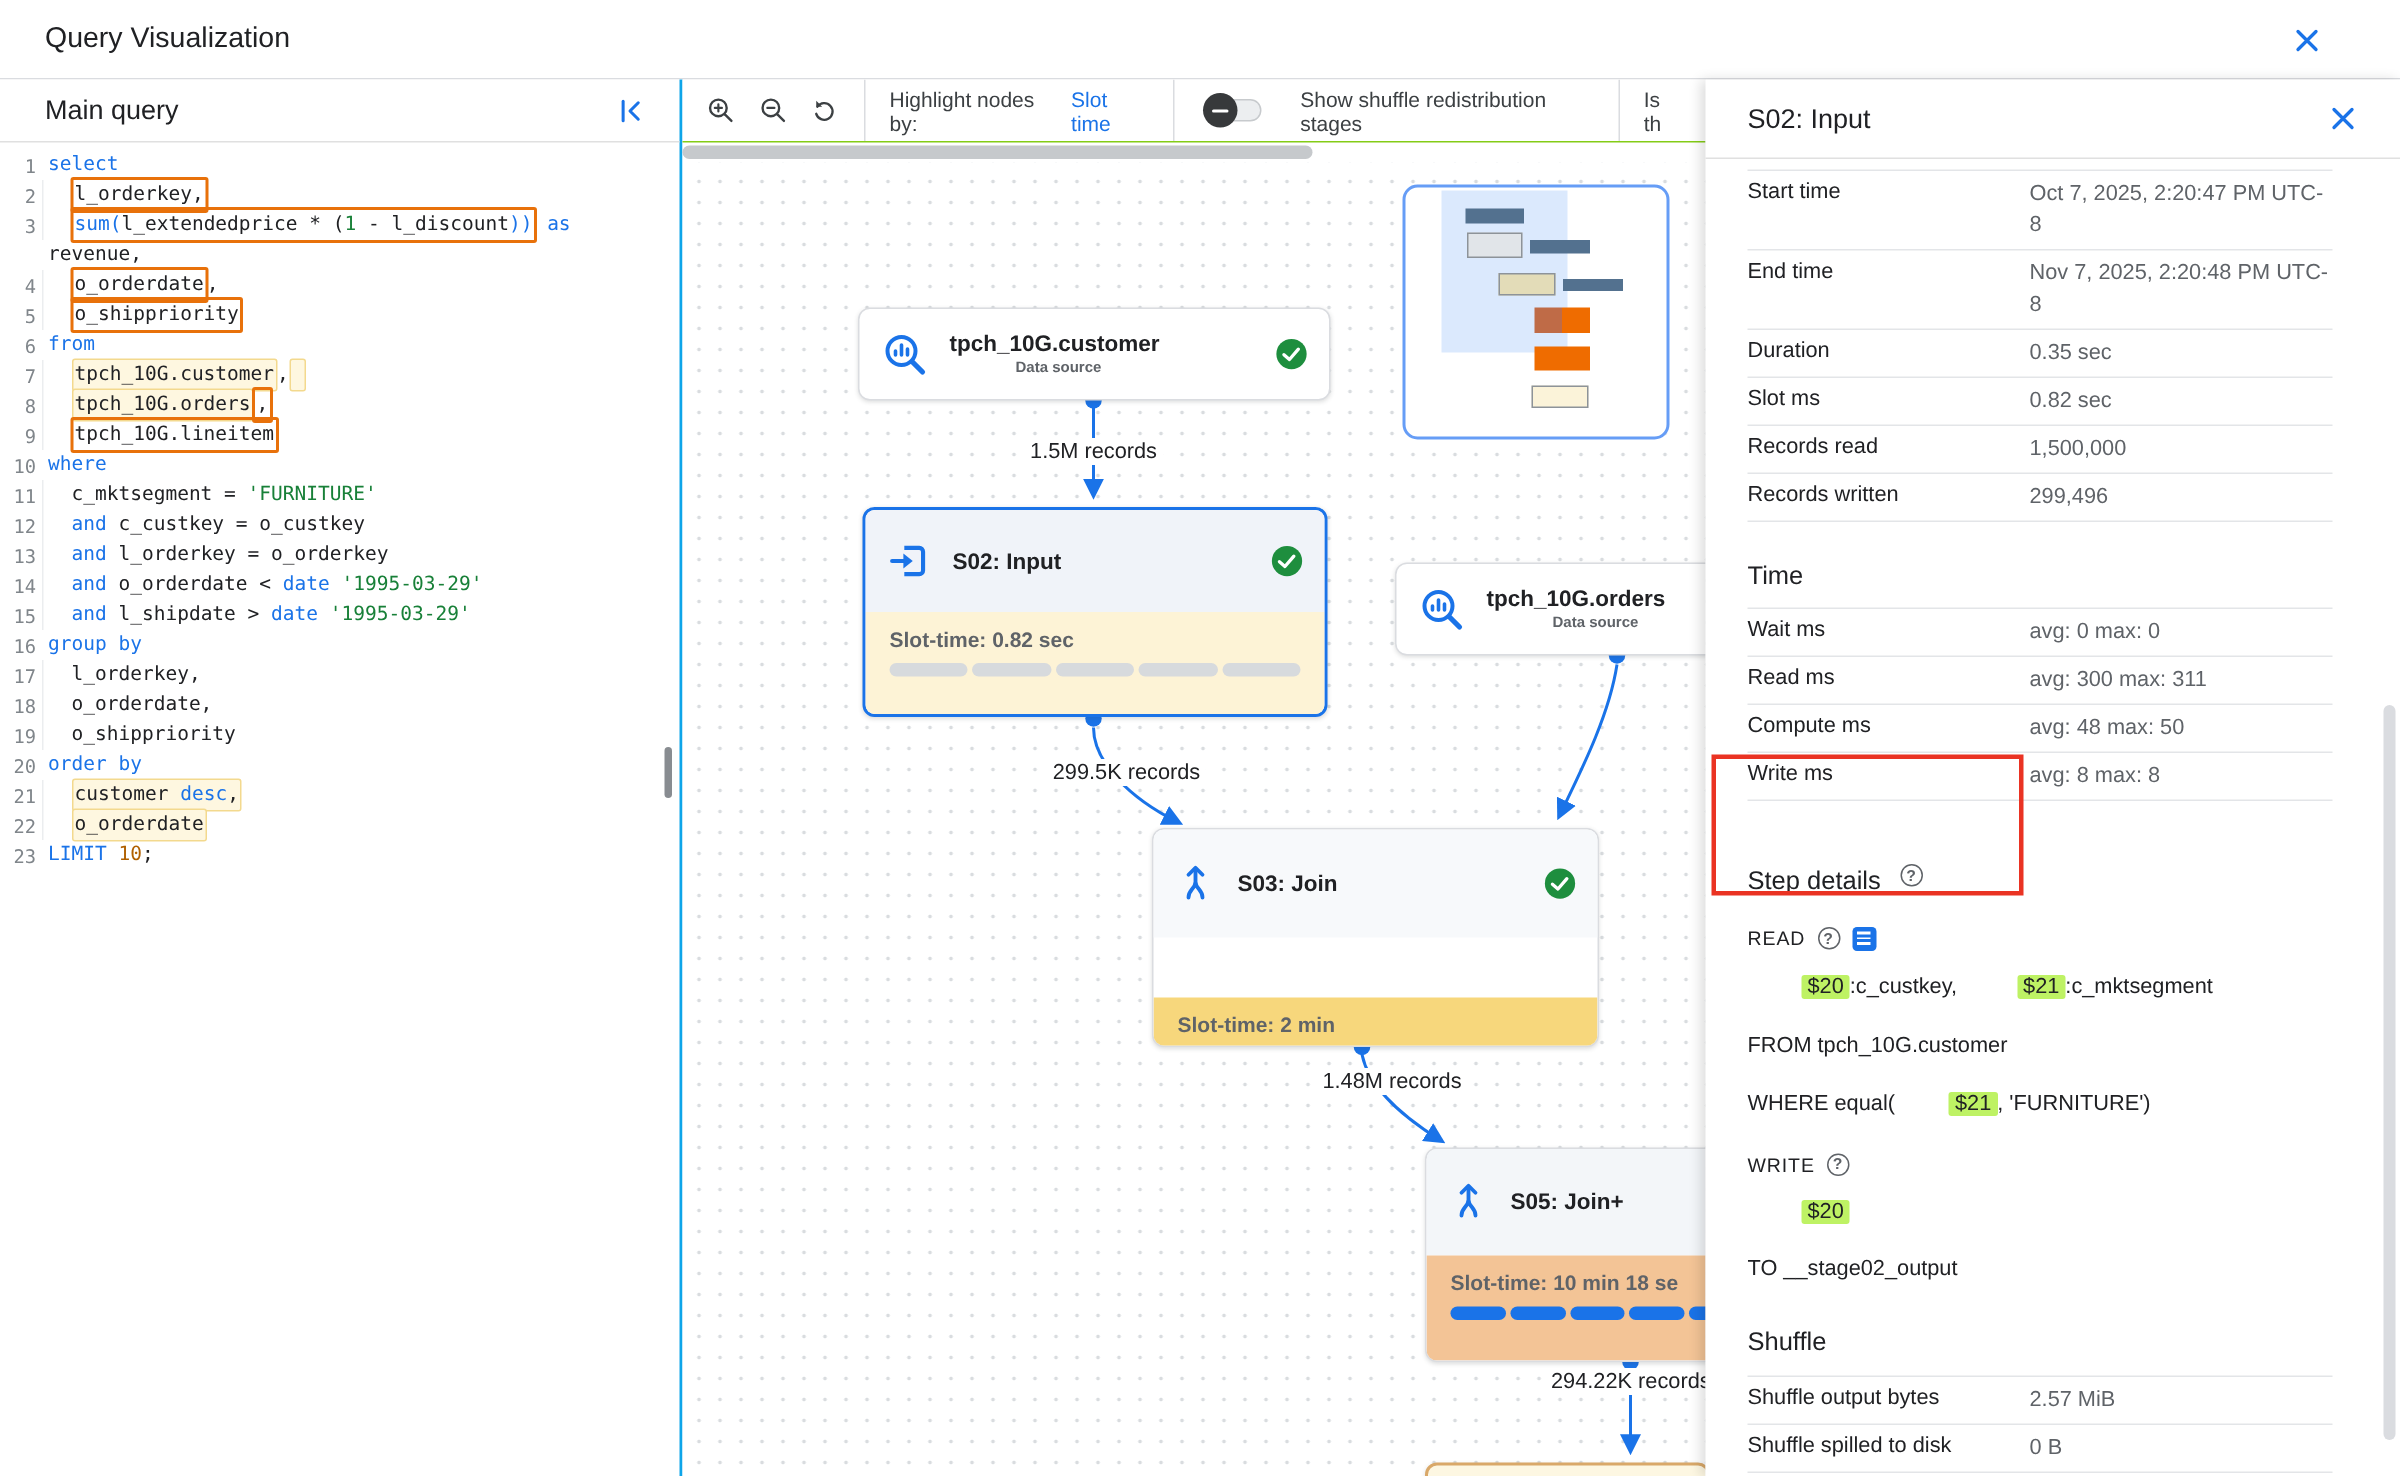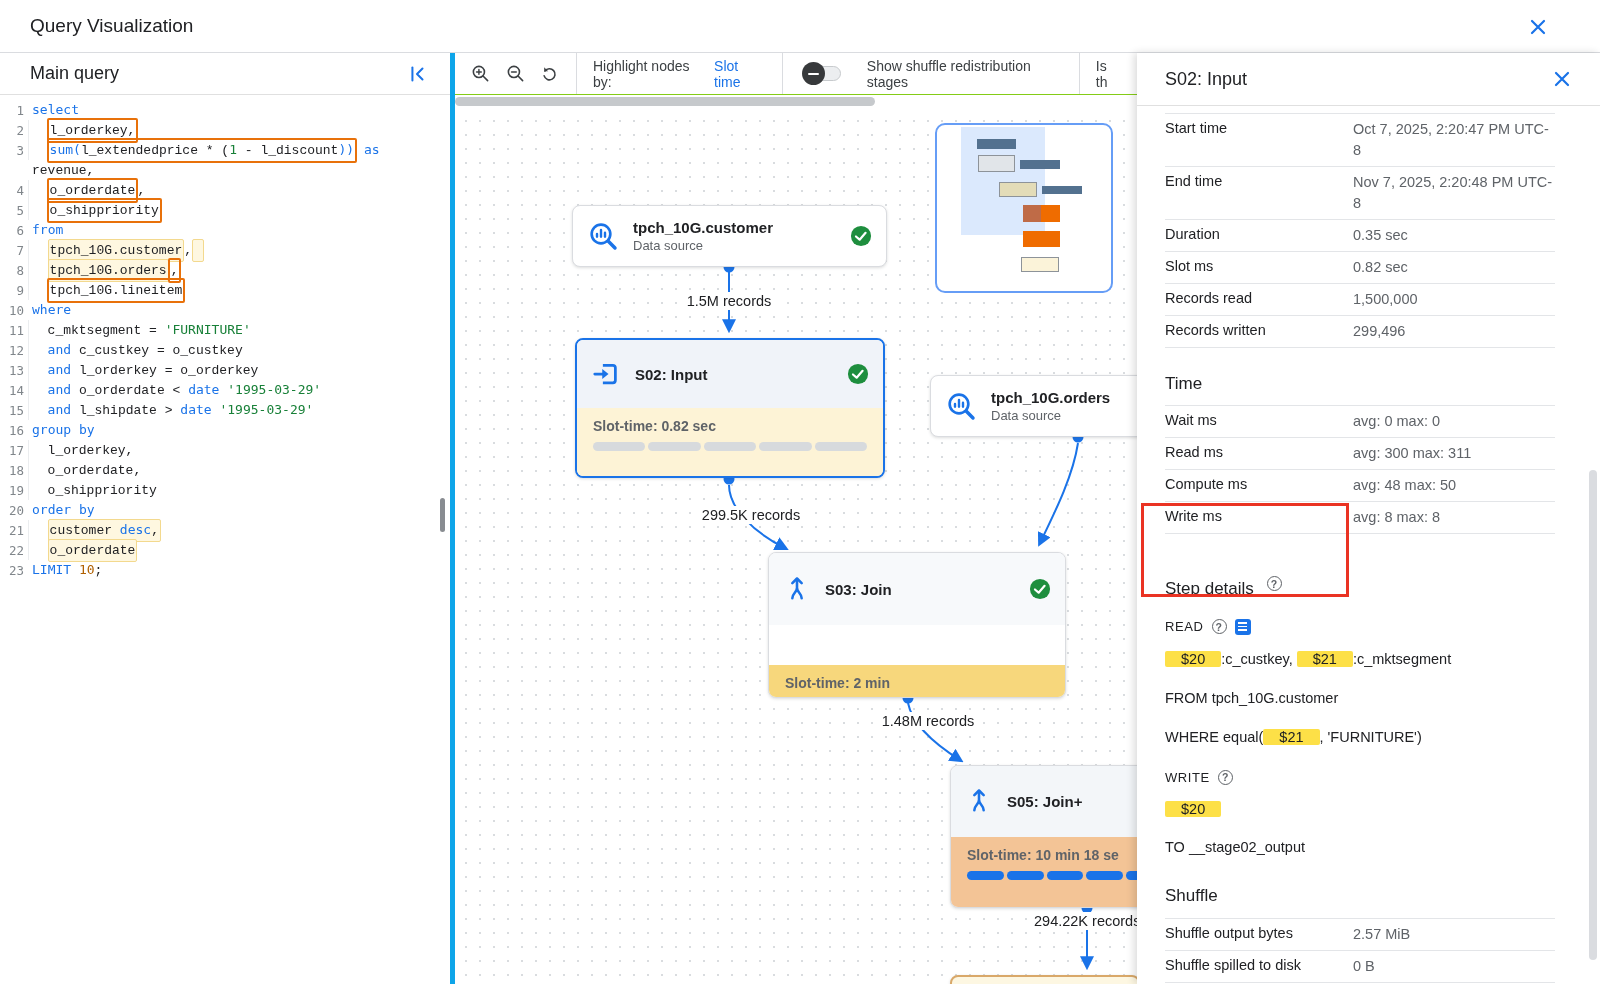--- a/index.html
+++ b/index.html
@@ -13,32 +13,32 @@
 
   
   .topbar{position:absolute;left:0;top:0;width:1600px;height:53px;background:#fff;
     border-bottom:1px solid #dadce0;display:flex;align-items:center;}
   .topbar .title{font-size:19px;color:#202124;margin-left:30px;}
   .icon-x{width:20px;height:20px;cursor:pointer;}
   .topbar .icon-x{position:absolute;right:52px;top:17px;}
 
   
   .left-panel{position:absolute;left:0;top:53px;width:455px;height:931px;background:#fff;
-    border-right:5px solid #0ea5e9;}
+    border-right:2px solid #0ea5e9;}
   .panel-head{height:42px;border-bottom:1px solid #e0e0e0;display:flex;align-items:center;
     justify-content:space-between;padding:0 22px 0 30px;}
   .panel-head .ph-title{font-size:18px;color:#202124;}
   .code-editor{padding-top:5px;font-family:"DejaVu Sans Mono",monospace;font-size:13px;
     line-height:20px;}
   .code-line{display:flex;height:20px;}
   .code-line .gut{width:24px;text-align:right;color:#80868b;flex:none;font-size:12.5px;padding-top:1px;}
   .code-line .content{white-space:pre;padding-left:8px;position:relative;}
   .code-line.g .content::before{content:'';position:absolute;left:4px;top:0;bottom:0;
     border-left:1px solid #ebedef;}
-  .c-k{color:var(--accent-blue);} .c-d{color:#202124;font-family:Liberation Mono, monospace;} .c-s{color:#188038;}
+  .c-k{color:var(--accent-blue);} .c-d{color:#202124;} .c-s{color:#188038;}
   .c-n{color:#188038;} .c-o{color:#b06000;}
   .box-o{display:inline-block;border:2px solid var(--highlight-orange);border-radius:2px;
     margin:-2px -1px;padding:0 1px;}
   .box-p{display:inline-block;background:var(--pale-yellow);border:1px solid var(--pale-border);
     border-radius:2px;margin:-1px 0;padding:0 1px;}
   .lp-scroll{position:absolute;right:5px;top:445px;width:5px;height:34px;border-radius:3px;
     background:#888c91;}
 
   
   .canvas-wrap{position:absolute;left:455px;top:53px;width:682px;height:931px;background:#fff;}
@@ -58,21 +58,21 @@
   .canvas{position:absolute;left:0;top:55px;width:682px;height:876px;overflow:hidden;
     background-image:radial-gradient(circle,#d9dcdf 1.2px,transparent 1.4px);
     background-size:14px 14px;background-position:4px 6px;}
   .edges{position:absolute;left:0;top:0;pointer-events:none;}
 
   
   .node{position:absolute;border-radius:8px;background:#fff;border:1px solid #dadce0;
     box-shadow:0 1px 3px rgba(60,64,67,.18);overflow:hidden;cursor:pointer;}
   .node .nhead{display:flex;align-items:center;padding:0 14px;gap:14px;}
   .node .ntitle{font-size:15px;font-weight:700;flex:1;}
-  .node .nsub{font-size:13px;color:#5f6368;font-weight:400;margin-top:2px;}
+  .node .nsub{font-size:10px;color:#5f6368;font-weight:700;margin-top:2px;margin-left:44px;}
   .dsnode .nhead{height:100%;}
   .stage .nhead{height:50%;}
   .stage .nbody{height:50%;padding:10px 16px 0 16px;}
   .slot-label{font-size:14px;font-weight:700;color:#5f6368;margin-bottom:8px;}
   .progress{display:flex;gap:3px;height:9px;}
   .progress .seg{flex:1;background:#d7dadd;border-radius:5px;}
   .progress .seg.fill{background:var(--accent-blue);}
   .node-s02{left:120px;top:230px;width:310px;height:140px;border:2.5px solid var(--accent-blue);}
   .node-s02 .nhead{background:#f0f3f9;}
   .node-s02 .nbody{background:var(--node-yellow-light);}
@@ -118,21 +118,21 @@
   .section-h{font-size:17px;color:#202124;}
   .help{display:inline-flex;width:15px;height:15px;border:1.4px solid #5f6368;border-radius:50%;
     color:#5f6368;font-size:10.5px;align-items:center;justify-content:center;font-weight:700;
     vertical-align:1px;}
   .step-label{font-size:13px;letter-spacing:.6px;color:#202124;display:flex;align-items:center;
     gap:8px;}
   .read-badge{width:16px;height:16px;background:var(--accent-blue);border-radius:3px;
     display:inline-flex;flex-direction:column;gap:2px;align-items:center;justify-content:center;}
   .read-badge i{display:block;width:9px;height:1.6px;background:#fff;}
   .step-line{font-size:14.5px;color:#202124;line-height:21px;}
-  .step-line .hl{background:#fde047;border-radius:2px;padding:0 16px;}
+  .step-line .hl{background:#bef264;border-radius:2px;padding:0 4px;margin-left:36px;}
   .red-box{position:absolute;left:4px;top:450px;width:208px;height:94px;
     border:3px solid var(--annotation-red);pointer-events:none;z-index:5;}
   .dp-scroll{position:absolute;right:3px;top:417px;width:8px;height:490px;border-radius:4px;
     background:#dadce0;}
 
   svg.ic{display:block;}
 </style>
 </head>
 <body>
 

